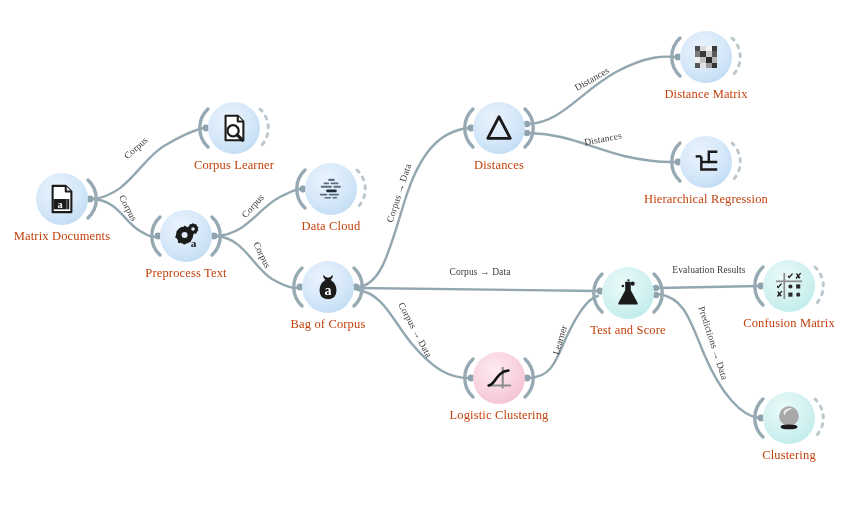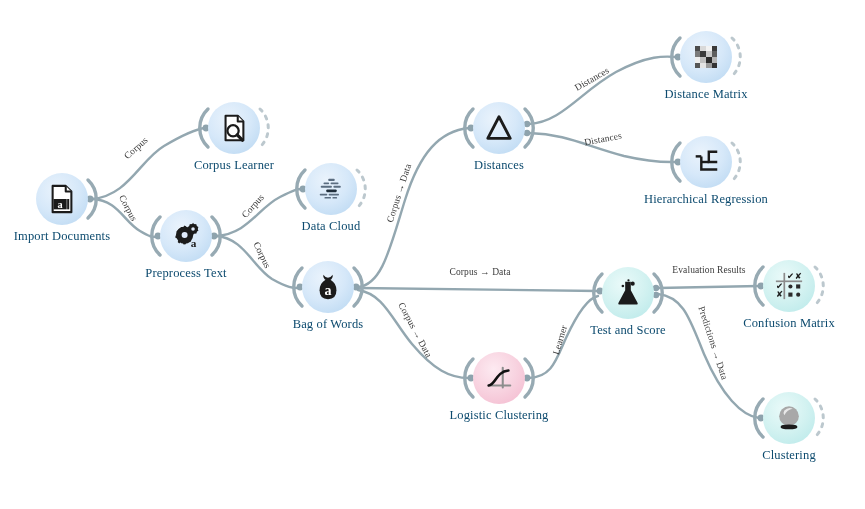--- a/index.html
+++ b/index.html
@@ -53,21 +53,21 @@
     height: 30px;
     display: block;
   }
   .node-label {
     position: absolute;
     top: 30px;
     left: 50%;
     transform: translateX(-50%);
     white-space: nowrap;
     font-size: 12.5px;
-    color: #0c4a6e;
+    color: #c2410c;
     letter-spacing: 0.15px;
   }
   .edge-label {
     position: absolute;
     white-space: nowrap;
     font-size: 9.5px;
     color: #3a3a3a;
     transform-origin: center center;
     letter-spacing: 0.1px;
   }
@@ -168,21 +168,21 @@
   <div class="node" style="left:62px; top:199px;">
     <div class="node-disc disc-blue">
       <svg class="node-glyph" viewBox="0 0 32 32">
         <path d="M6 2 h14 l6 6 v22 h-20 z" fill="#ffffff" stroke="#1b1b1b" stroke-width="2.2" stroke-linejoin="round"></path>
         <path d="M20 2 v6 h6" fill="#ffffff" stroke="#1b1b1b" stroke-width="2.2" stroke-linejoin="round"></path>
         <rect x="7" y="16" width="14" height="11" fill="#1b1b1b"></rect>
         <text x="14" y="25.5" font-family="Liberation Serif, serif" font-size="11" font-weight="bold" fill="#ffffff" text-anchor="middle">a</text>
         <rect x="21.5" y="16" width="2.2" height="11" fill="#1b1b1b"></rect>
       </svg>
     </div>
-    <div class="node-label">Import Documents</div>
+    <div class="node-label">Matrix Documents</div>
   </div>
 
   <div class="node" style="left:234px; top:128px;">
     <div class="node-disc disc-blue">
       <svg class="node-glyph" viewBox="0 0 32 32">
         <path d="M7 3 h13 l6 6 v20 h-19 z" fill="#ffffff" stroke="#1b1b1b" stroke-width="2.2" stroke-linejoin="round"></path>
         <path d="M20 3 v6 h6" fill="#ffffff" stroke="#1b1b1b" stroke-width="2.2" stroke-linejoin="round"></path>
         <circle cx="15" cy="19" r="6" fill="#ffffff" stroke="#1b1b1b" stroke-width="2.4"></circle>
         <path d="M19.4 23.4 L25 29" stroke="#1b1b1b" stroke-width="3.4" stroke-linecap="round"></path>
       </svg>
@@ -232,21 +232,21 @@
   </div>
 
   <div class="node" style="left:328px; top:287px;">
     <div class="node-disc disc-blue">
       <svg class="node-glyph" viewBox="0 0 32 32">
         <path d="M11 3 q2 3 5 3 q3 0 5-3 q.6 2.6-1.4 4.6 q-1.3 1.3-3.6 1.3 q-2.3 0-3.6-1.3 q-2-2-1.4-4.6z" fill="#1b1b1b"></path>
         <path d="M13 8.5 q-6 3.5-6 11 q0 9.5 9 9.5 q9 0 9-9.5 q0-7.5-6-11z" fill="#1b1b1b"></path>
         <text x="16" y="25" font-family="Liberation Serif, serif" font-size="15" font-weight="bold" fill="#ffffff" text-anchor="middle">a</text>
       </svg>
     </div>
-    <div class="node-label">Bag of Words</div>
+    <div class="node-label">Bag of Corpus</div>
   </div>
 
   <div class="node" style="left:499px; top:128px;">
     <div class="node-disc disc-blue">
       <svg class="node-glyph" viewBox="0 0 32 32">
         <path d="M16 4 L28 27 L4 27 Z" fill="none" stroke="#1b1b1b" stroke-width="3" stroke-linejoin="round"></path>
       </svg>
     </div>
     <div class="node-label">Distances</div>
   </div>

